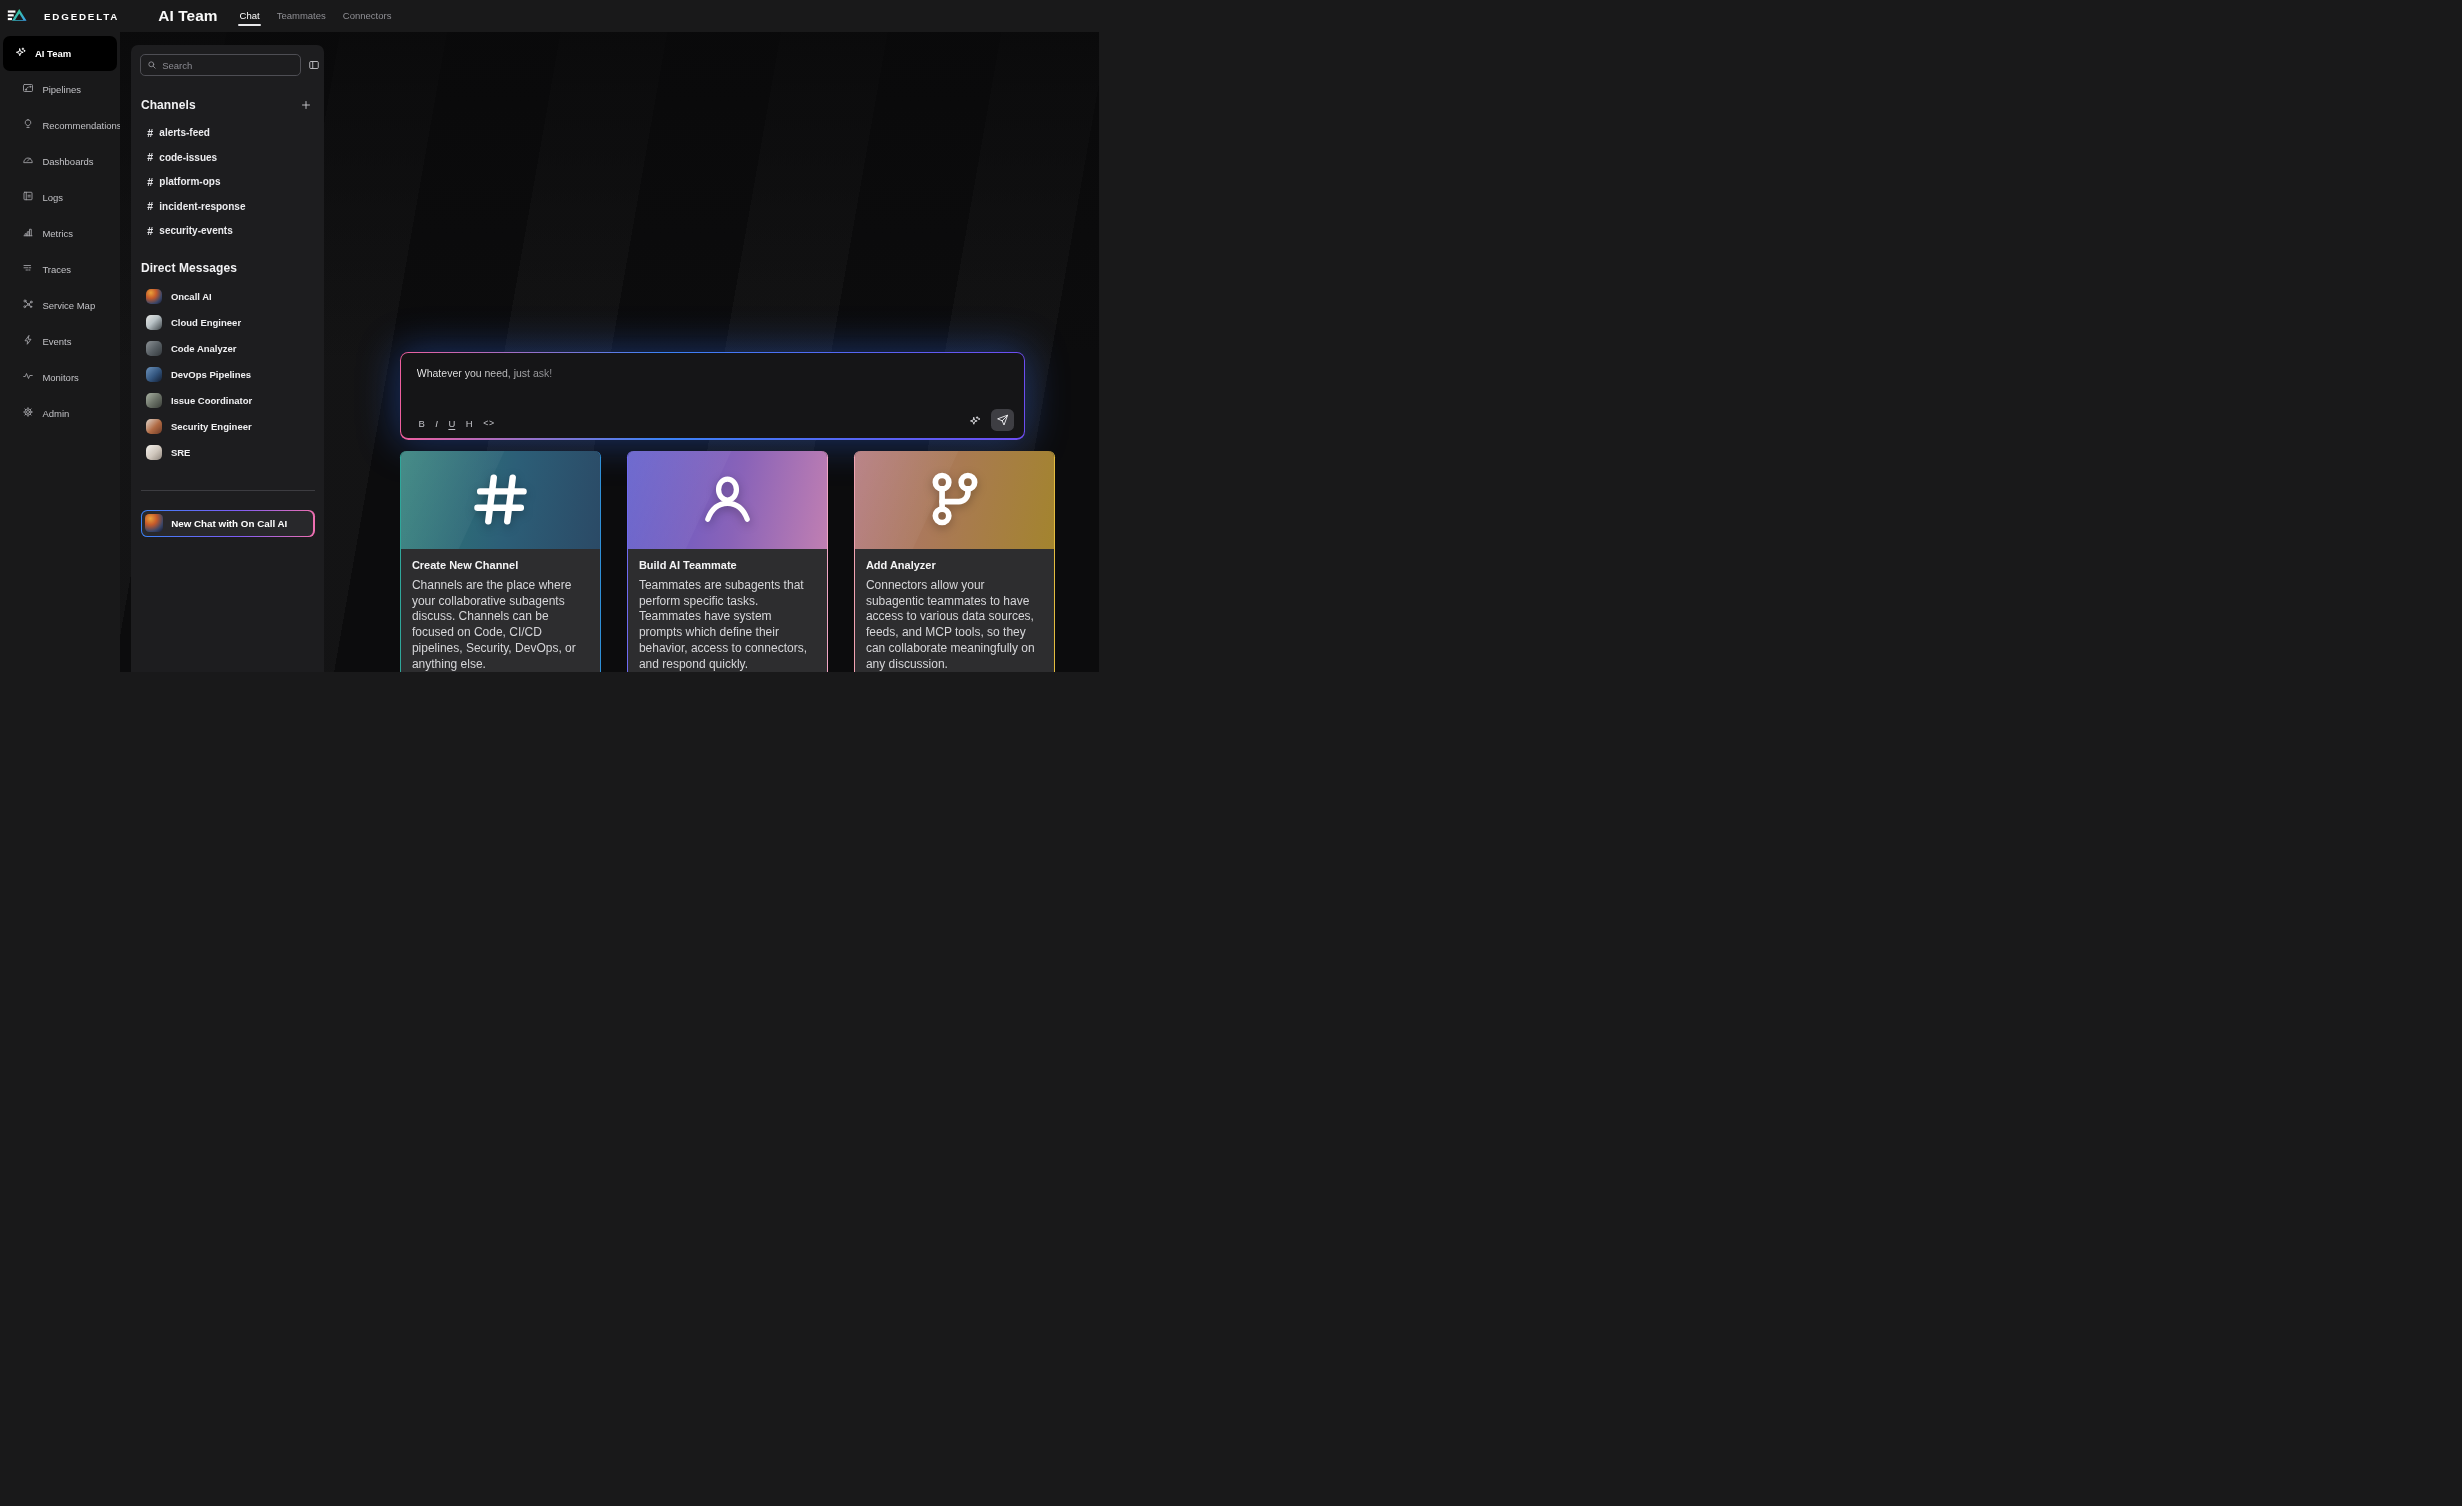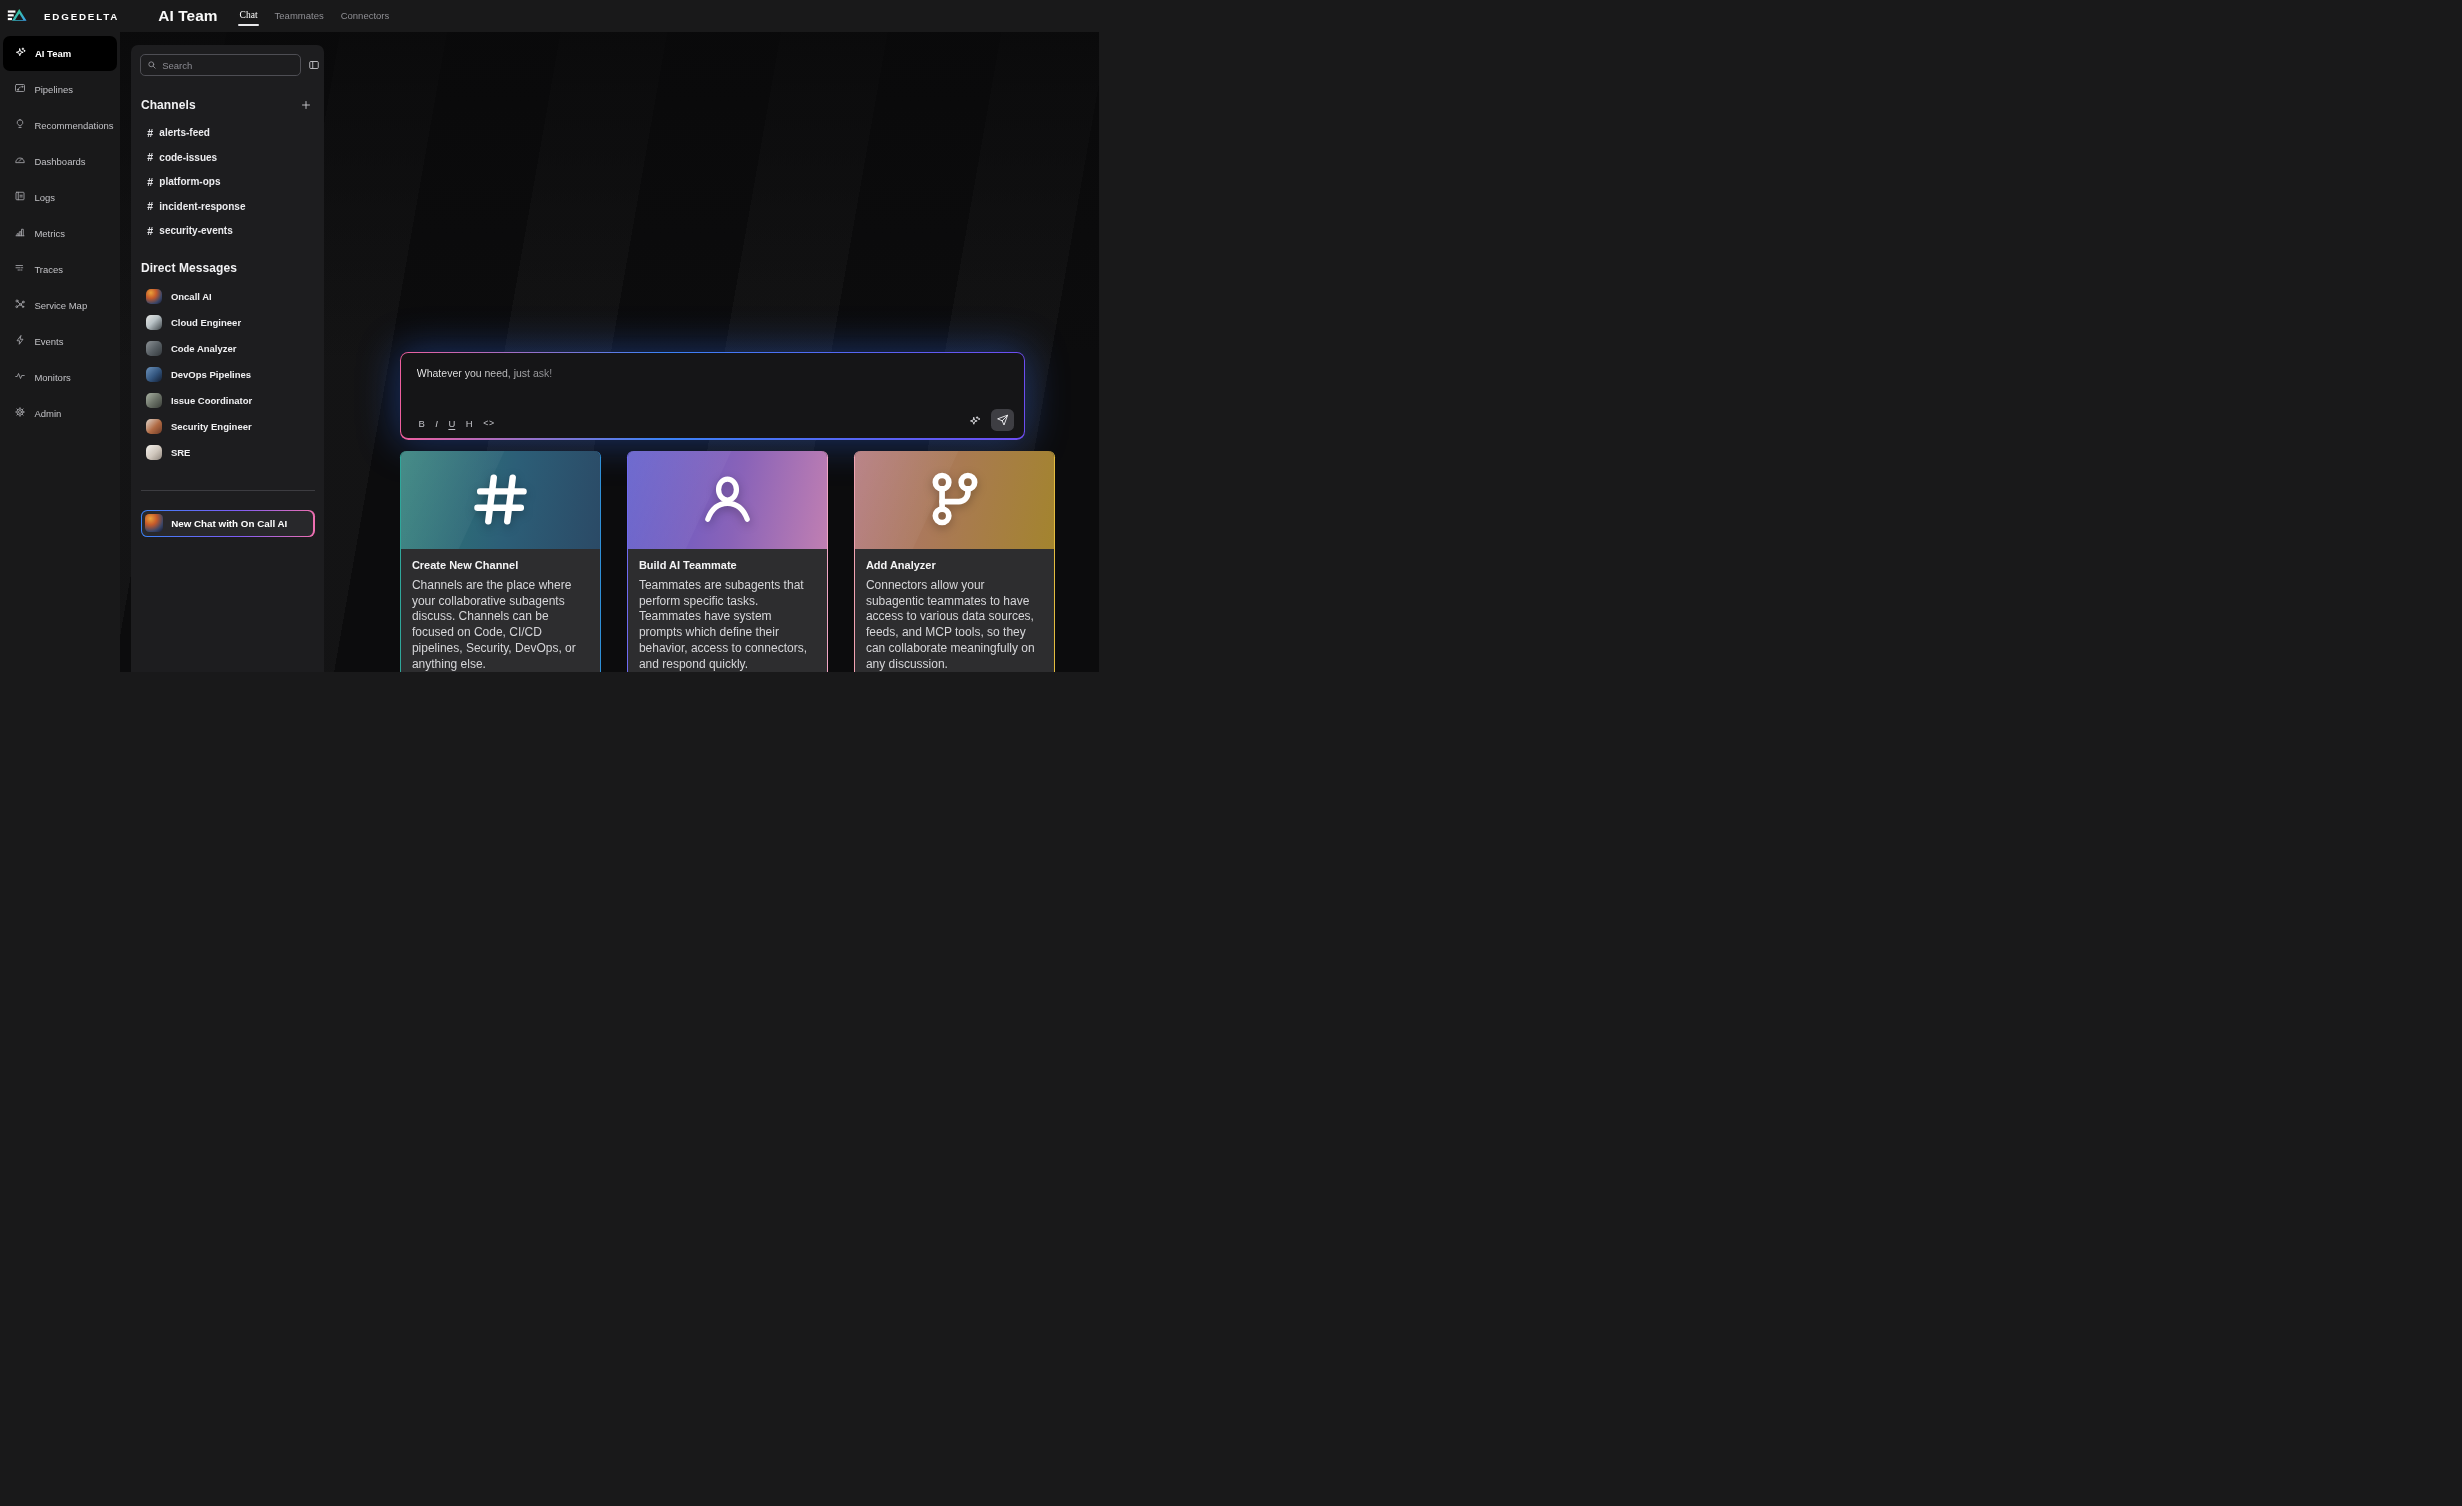--- a/index.html
+++ b/index.html
@@ -8,29 +8,29 @@
   .app { width:1099px; height:672px; display:flex; flex-direction:column; }
 
   
   .topbar { height:32px; flex:0 0 32px; display:flex; align-items:center; background:#19191a; padding-left:7px; }
   .brand { display:flex; align-items:center; gap:16px; cursor:pointer; }
   .brand svg { display:block; }
   .brand-text { color:#fff; font-size:9.8px; font-weight:bold; letter-spacing:1.8px; }
   .page-title { color:#fafafa; font-size:15.4px; font-weight:700; margin-left:39px; letter-spacing:0.1px; }
   .tabs { display:flex; align-items:center; gap:17px; margin-left:22px; margin-top:1.4px; }
   .tab { position:relative; font-size:9.5px; color:#8f8f94; cursor:pointer; padding:4.2px 0 7px; font-weight:500; }
-  .tab.active { color:#fff;font-family:Liberation Serif, serif; }
+  .tab.active { color:#fff; }
   .tab.active::after { content:""; position:absolute; left:-1.4px; right:-1.4px; bottom:1.4px; height:2.1px; background:#e9e9ec; border-radius:1.4px; }
 
   
   .body-row { flex:1; display:flex; min-height:0; }
 
   
   .nav { width:120px; flex:0 0 120px; background:#19191a; padding-top:3.5px; }
-  .nav-item { height:36px; display:flex; align-items:center; gap:8.4px; padding-left:14px; cursor:pointer; }
+  .nav-item { height:36px; display:flex; align-items:center; gap:8.4px; padding-left:22px; cursor:pointer; }
   .nav-item .lbl { font-size:9.5px; color:#c2c2c6; }
   .nav-item svg { stroke:#a6a6ab; }
   .nav-item.active { background:#000; border-radius:7px; margin:0 2.8px 0.7px 2.8px; height:35px; padding-left:11.2px; }
   .nav-item.active .lbl { color:#fff; font-weight:600; }
   .nav-item.active svg { stroke:#fff; }
 
   
   .main { position:relative; flex:1; min-width:0;
     background-color:#0c0c0d;
     background-image:

